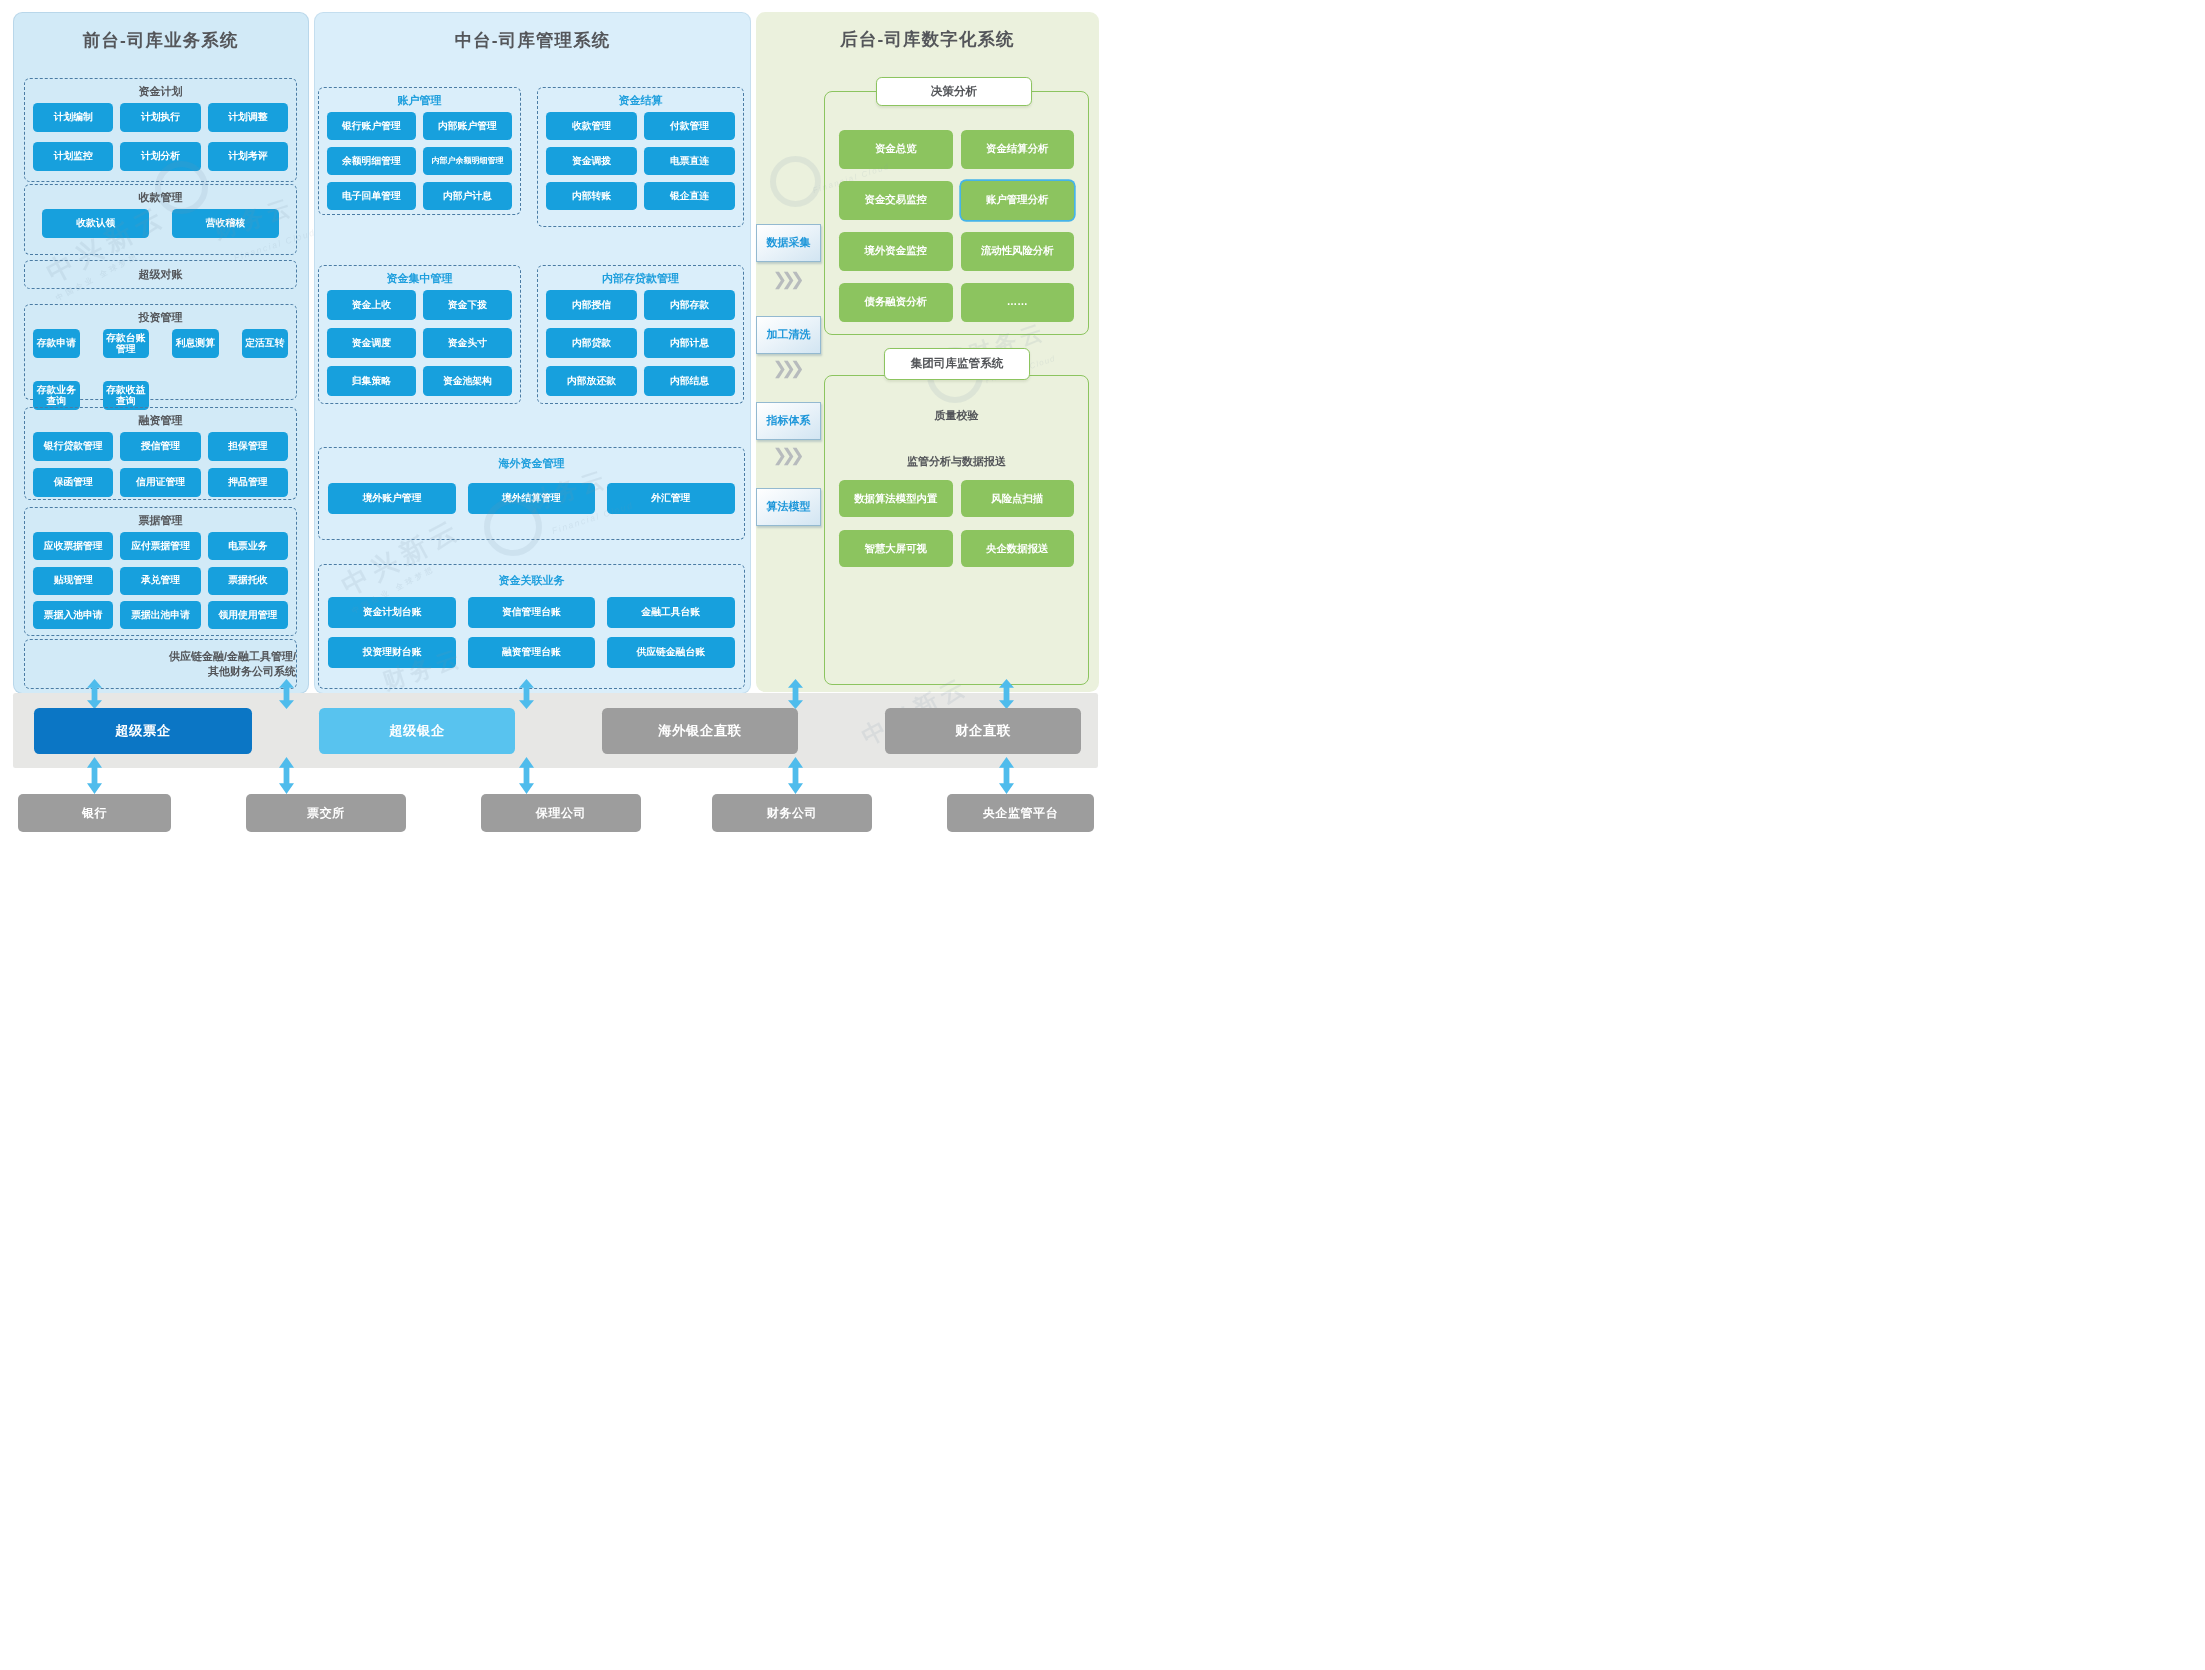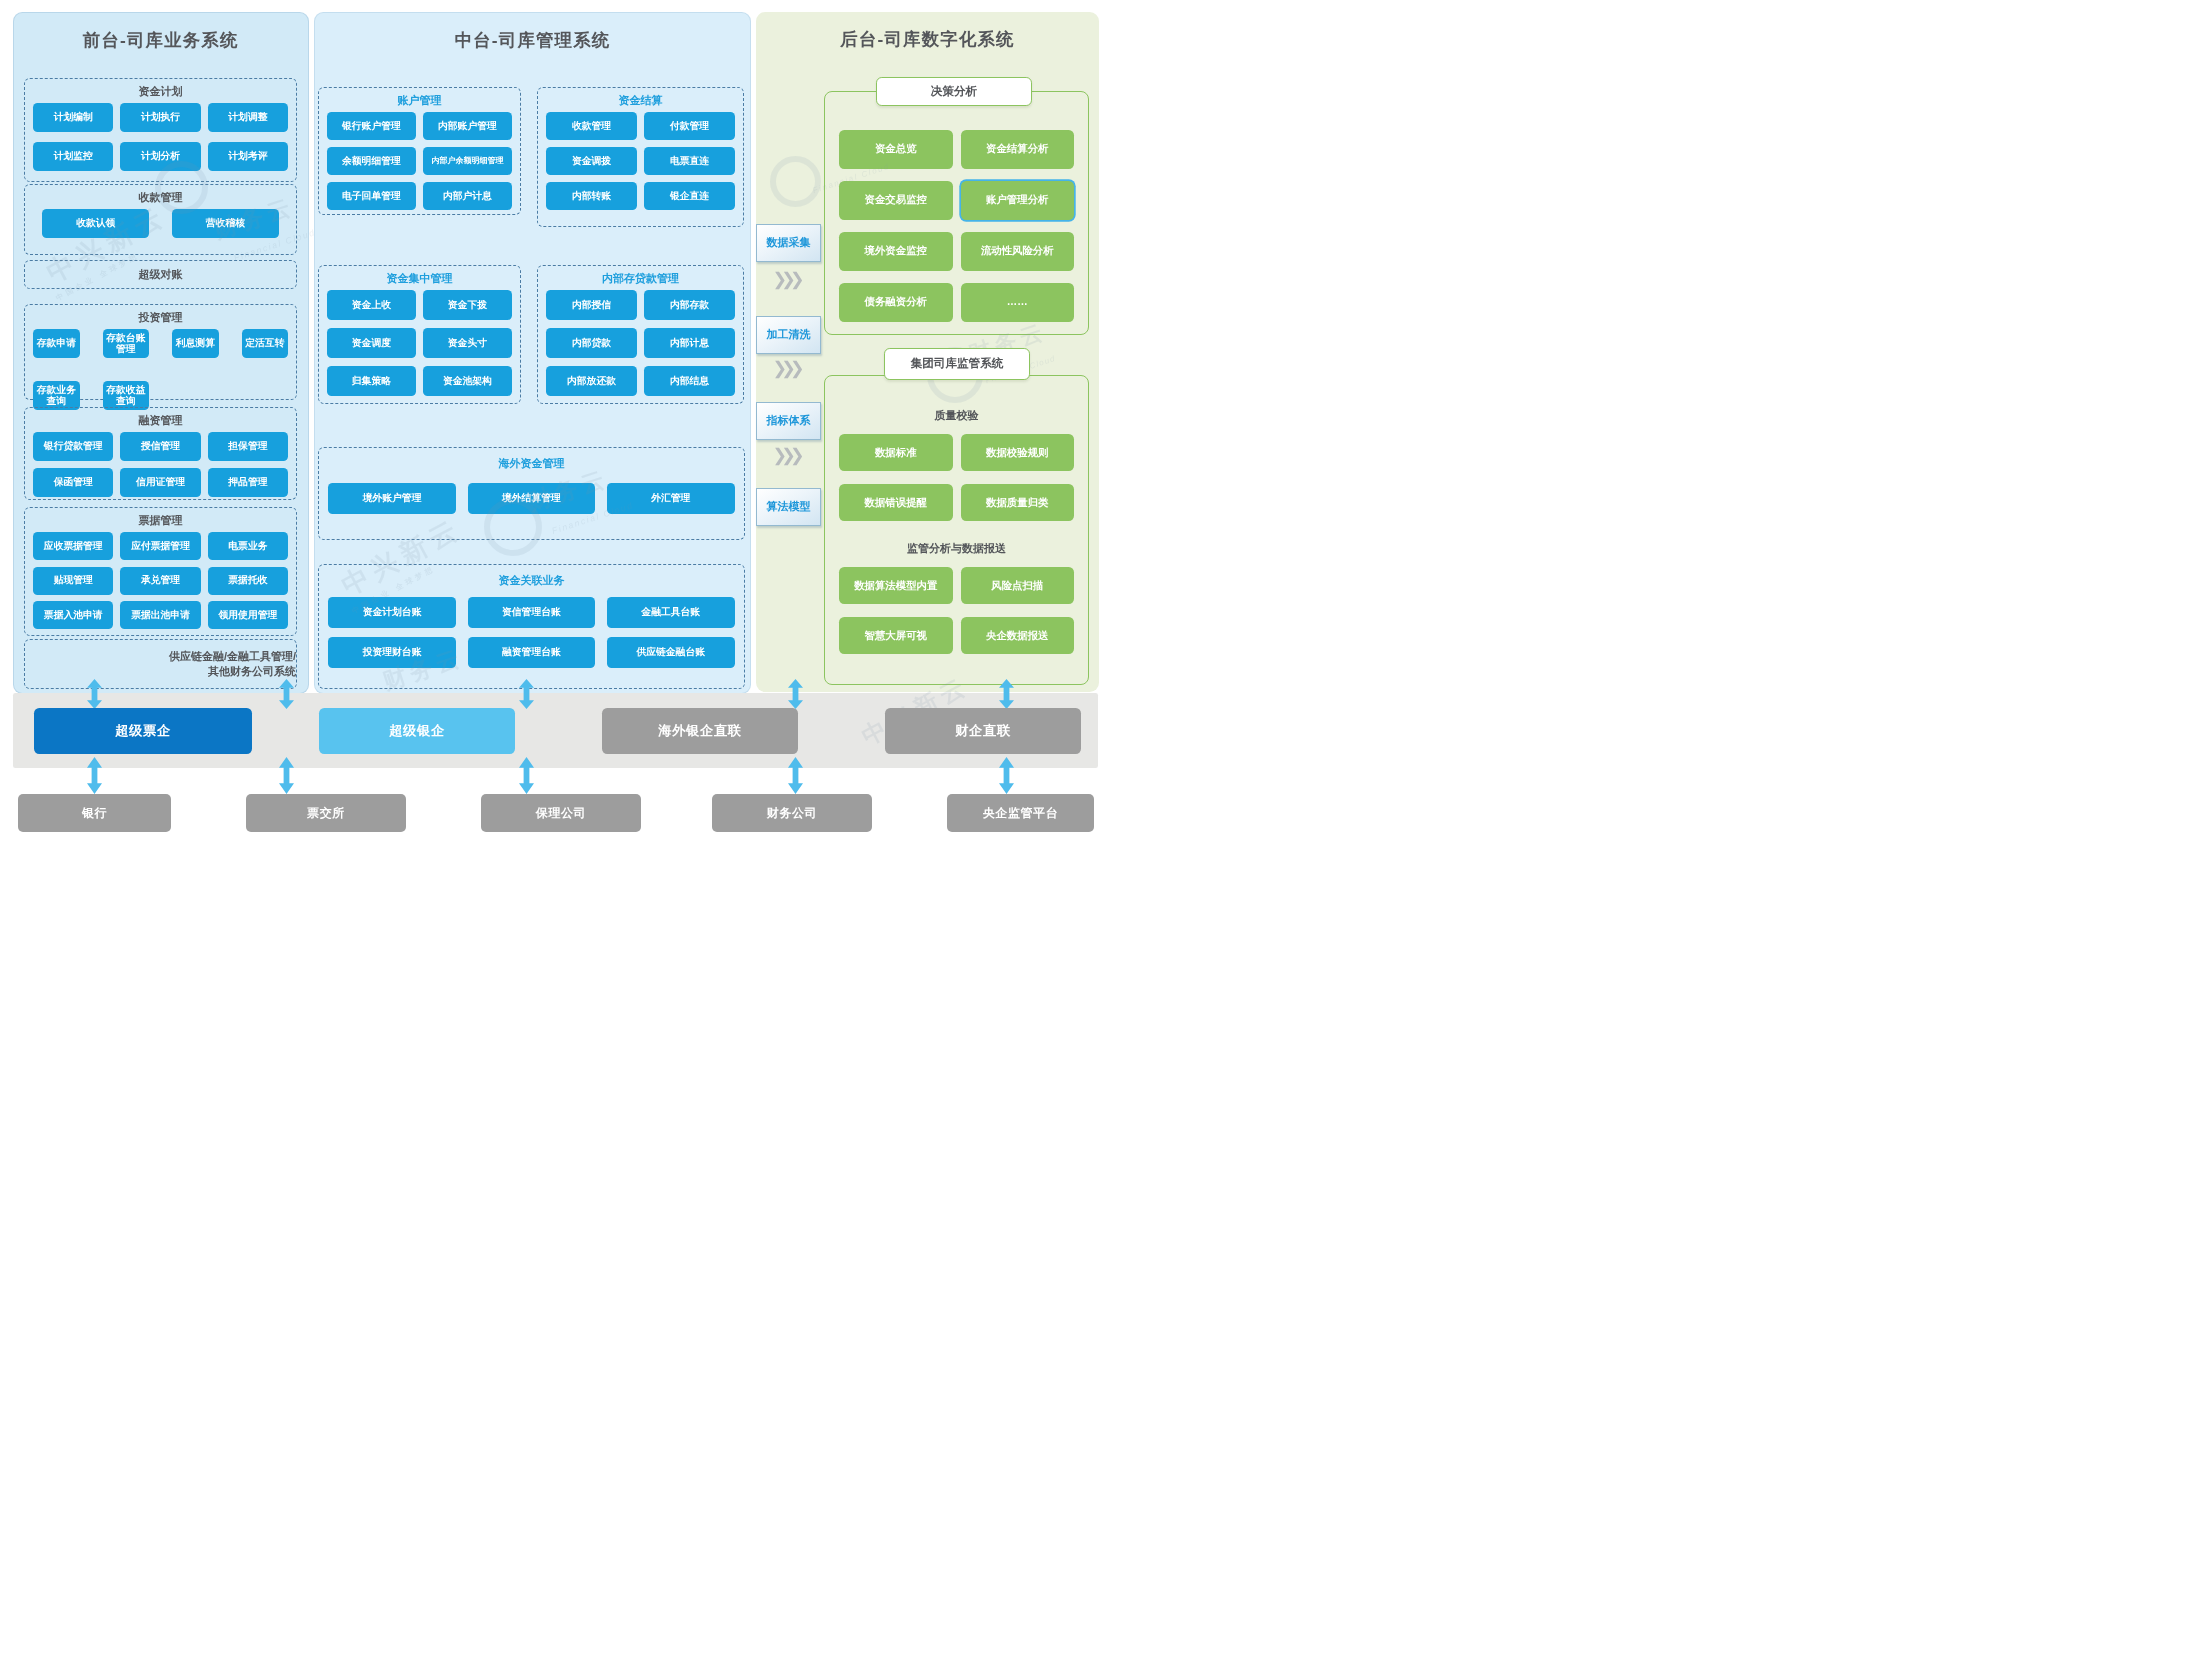--- a/index.html
+++ b/index.html
@@ -239,26 +239,20 @@
         <div class="btn green">流动性风险分析</div>
         <div class="btn green">债务融资分析</div>
         <div class="btn green">……</div>
       </div>
   </div>
   <div class="label-box" style="left:120px;top:65px;width:156px;height:29.5px;">决策分析</div>
 
   <div class="gcontainer" style="left:68px;top:363px;width:265px;height:310px;">
     <div class="gc-inner">
       <div class="g-title" style="margin-bottom:11.6px;">质量校验</div>
-      <div class="grid" style="padding: 0px; grid-template-columns: repeat(2, 1fr); grid-auto-rows: 37px; gap: 12.7px 8px;">
-          <div class="btn green">数据标准</div>
-          <div class="btn green">数据校验规则</div>
-          <div class="btn green">数据错误提醒</div>
-          <div class="btn green">数据质量归类</div>
-        </div>
       <div class="g-title" style="margin:19.7px 0 11.6px;">监管分析与数据报送</div>
       <div class="grid" style="padding: 0px; grid-template-columns: repeat(2, 1fr); grid-auto-rows: 37px; gap: 12.7px 8px;">
           <div class="btn green">数据算法模型内置</div>
           <div class="btn green">风险点扫描</div>
           <div class="btn green">智慧大屏可视</div>
           <div class="btn green">央企数据报送</div>
         </div>
     </div>
   </div>
   <div class="label-box" style="left:128px;top:336px;width:146px;height:32px;">集团司库监管系统</div>

